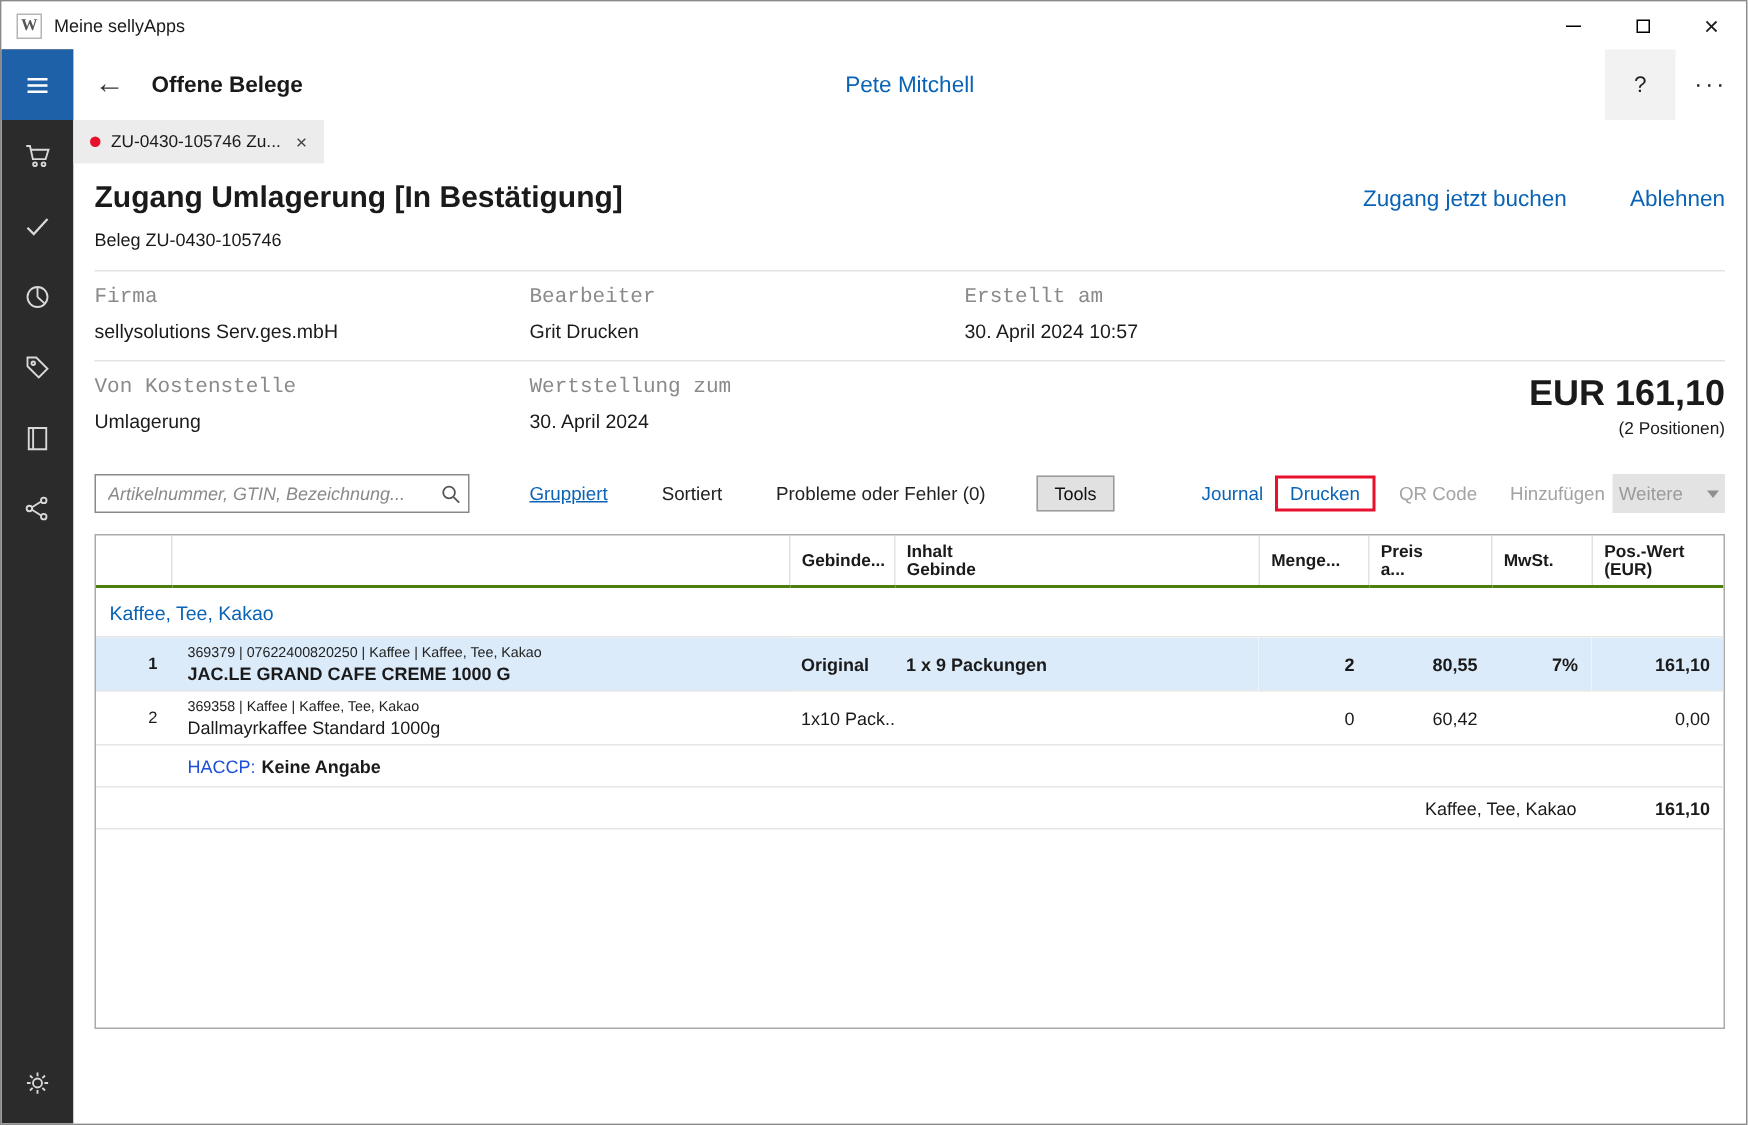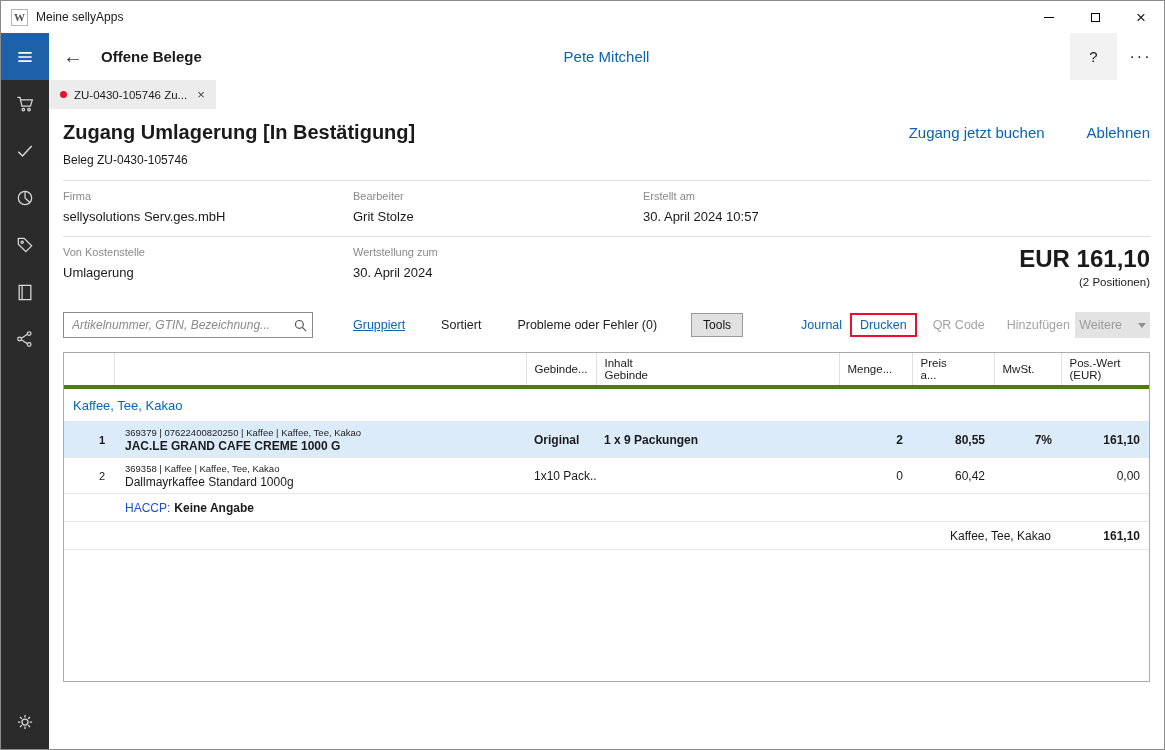--- a/index.html
+++ b/index.html
@@ -51,21 +51,21 @@
 
   .doc-head { display:flex; align-items:center; }
   .doc-title { font-size:20px; font-weight:bold; }
   .doc-actions { margin-left:auto; display:flex; gap:42px; font-size:15px; }
   .lnk { color:#0a63b5; cursor:default; }
   .doc-sub { font-size:12px; margin-top:9px; margin-bottom:13px; }
 
   .info-row { display:flex; padding:9px 0 12px; border-top:1px solid #e3e3e3; }
   .info-row:last-of-type { border-bottom:1px solid #e3e3e3; }
   .f { width:290px; }
-  .f .lab { font-size:11px; color:#8a8a8a; }
+  .f .lab { font-size:14px; color:#8a8a8a;font-family:Liberation Mono, monospace; }
   .f .val { font-size:13px; margin-top:7px; }
   .total { margin-left:auto; text-align:right; }
   .total .amt { font-size:24px; font-weight:bold; line-height:26px; }
   .total .pos { font-size:11.5px; margin-top:4px; }
 
   
   .toolbar { margin-top:12px; display:flex; align-items:center; font-size:12.5px; flex:0 0 auto; }
   .searchbox { width:250px; height:26px; border:1px solid #8a8a8a; display:flex; align-items:center; padding:0 4px 0 8px; }
   .searchbox input { border:0; outline:0; flex:1; font-size:12px; font-family:inherit; min-width:0; }
   .searchbox input::placeholder { color:#8a8a8a; font-style:italic; }
@@ -75,22 +75,22 @@
   .t-underline { text-decoration:underline; }
   .t-dis { color:#a3a3a3; }
   .btn-tools { margin-left:34px; background:#e1e1e1; border:1px solid #9a9a9a; padding:4px 11px; font-size:12px; color:#111; }
   .drucken-box { margin-left:8px; border:2px solid #e8112d; padding:3px 8px; }
   .btn-weitere { margin-left:auto; background:#e3e3e3; color:#9b9b9b; padding:6px 4px; display:flex; align-items:center; gap:16px; font-size:12.5px; }
   .chev { width:0; height:0; border-left:4px solid transparent; border-right:4px solid transparent; border-top:5px solid #8f8f8f; }
 
   
   .tablebox { margin-top:14px; border:1px solid #ababab; height:330px; overflow:hidden; flex:0 0 auto; }
   table { width:100%; border-collapse:collapse; table-layout:fixed; font-size:12px; }
-  thead th { font-weight:normal; font-size:11.5px; text-align:left; padding:3px 8px; height:34px; vertical-align:middle;
-             border-left:1px solid #e2e2e2; border-bottom:4px solid #4d7c0f; }
+  thead th { font-weight:bold; font-size:11.5px; text-align:left; padding:3px 8px; height:34px; vertical-align:middle;
+             border-left:1px solid #e2e2e2; border-bottom:2px solid #4d7c0f; }
   thead th:first-child { border-left:0; }
   thead th .l2 { display:block; }
   tbody td { border-bottom:1px solid #e6e6e6; vertical-align:middle; }
   .group-row td { color:#0a63b5; font-size:13px; padding:9px 9px 8px; }
   .item-row { height:36px; }
   .item-row .num { text-align:right; padding-right:9px; font-size:11px; }
   .item-row .desc { padding:3px 11px; }
   .desc .meta { font-size:9.5px; color:#222; white-space:nowrap; overflow:hidden; }
   .desc .name { font-size:12px; margin-top:1px; white-space:nowrap; overflow:hidden; }
   .cell { padding:0 8px; white-space:nowrap; overflow:hidden; }
@@ -208,21 +208,21 @@
         </div>
         <div class="doc-sub">Beleg ZU-0430-105746</div>
 
         <div class="info-row">
           <div class="f">
             <div class="lab">Firma</div>
             <div class="val">sellysolutions Serv.ges.mbH</div>
           </div>
           <div class="f">
             <div class="lab">Bearbeiter</div>
-            <div class="val">Grit Stolze</div>
+            <div class="val">Grit Drucken</div>
           </div>
           <div class="f">
             <div class="lab">Erstellt am</div>
             <div class="val">30. April 2024 10:57</div>
           </div>
         </div>
 
         <div class="info-row">
           <div class="f">
             <div class="lab">Von Kostenstelle</div>

